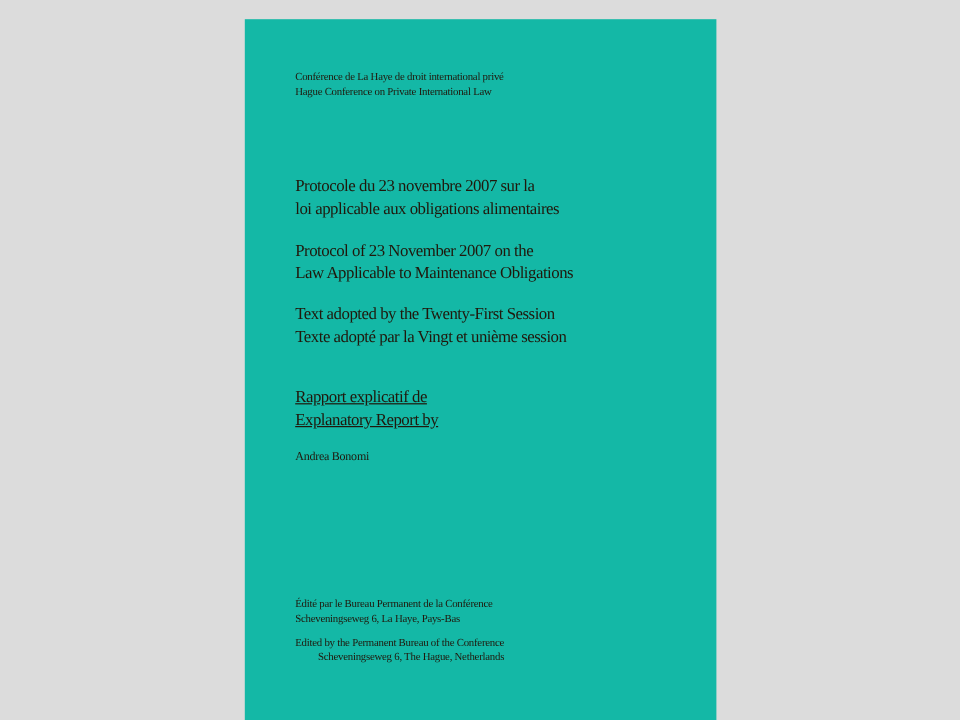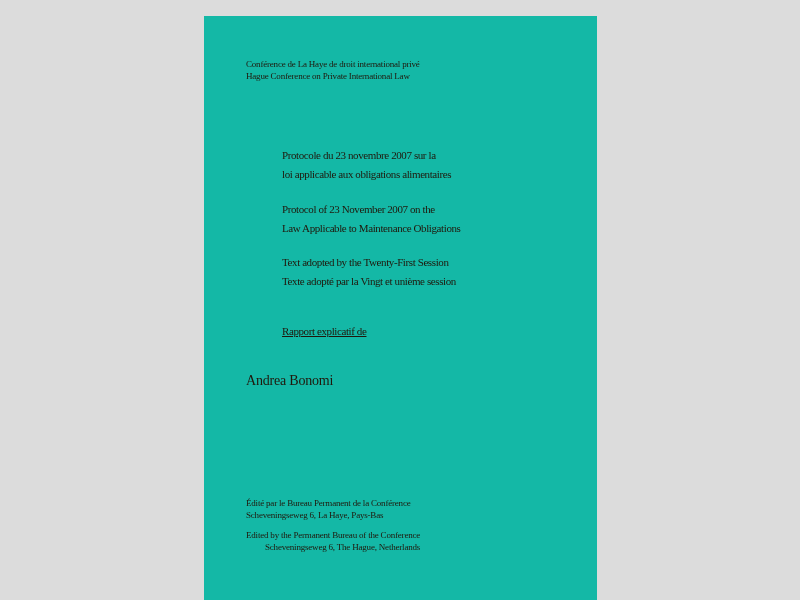--- a/index.html
+++ b/index.html
@@ -27,27 +27,26 @@
     position: absolute;
     left: 42px;
     white-space: nowrap;
   }
   .small {
     font-size: 9px;
     line-height: 11.5px;
     letter-spacing: -0.2px;
   }
   .large {
-    font-size: 11px;
+    font-size: 14px;
     line-height: 19px;
     letter-spacing: -0.4px;
-    margin-left: 36px;
   }
   .author-size {
-    font-size: 14px;
+    font-size: 10px;
     line-height: 12px;
     letter-spacing: -0.2px;
   }
   .publisher-header { top: 43px; }
   .title-fr  { top: 130px; }
   .title-en  { top: 184px; }
   .adoption  { top: 237px; }
   .report    { top: 306px; text-decoration: underline; }
   .author    { top: 359px; }
   .imprint-fr { top: 482px; }
@@ -82,20 +81,21 @@
       <div>Law Applicable to Maintenance Obligations</div>
     </div>
 
     <div class="tblock large adoption">
       <div>Text adopted by the Twenty-First Session</div>
       <div>Texte adopté par la Vingt et unième session</div>
     </div>
 
     <div class="tblock large report">
       <div>Rapport explicatif de</div>
+      <div>Explanatory Report by</div>
     </div>
 
     <div class="tblock author-size author">
       <div>Andrea Bonomi</div>
     </div>
 
     <div class="tblock small imprint-fr">
       <div>Édité par le Bureau Permanent de la Conférence</div>
       <div>Scheveningseweg 6, La Haye, Pays-Bas</div>
     </div>

